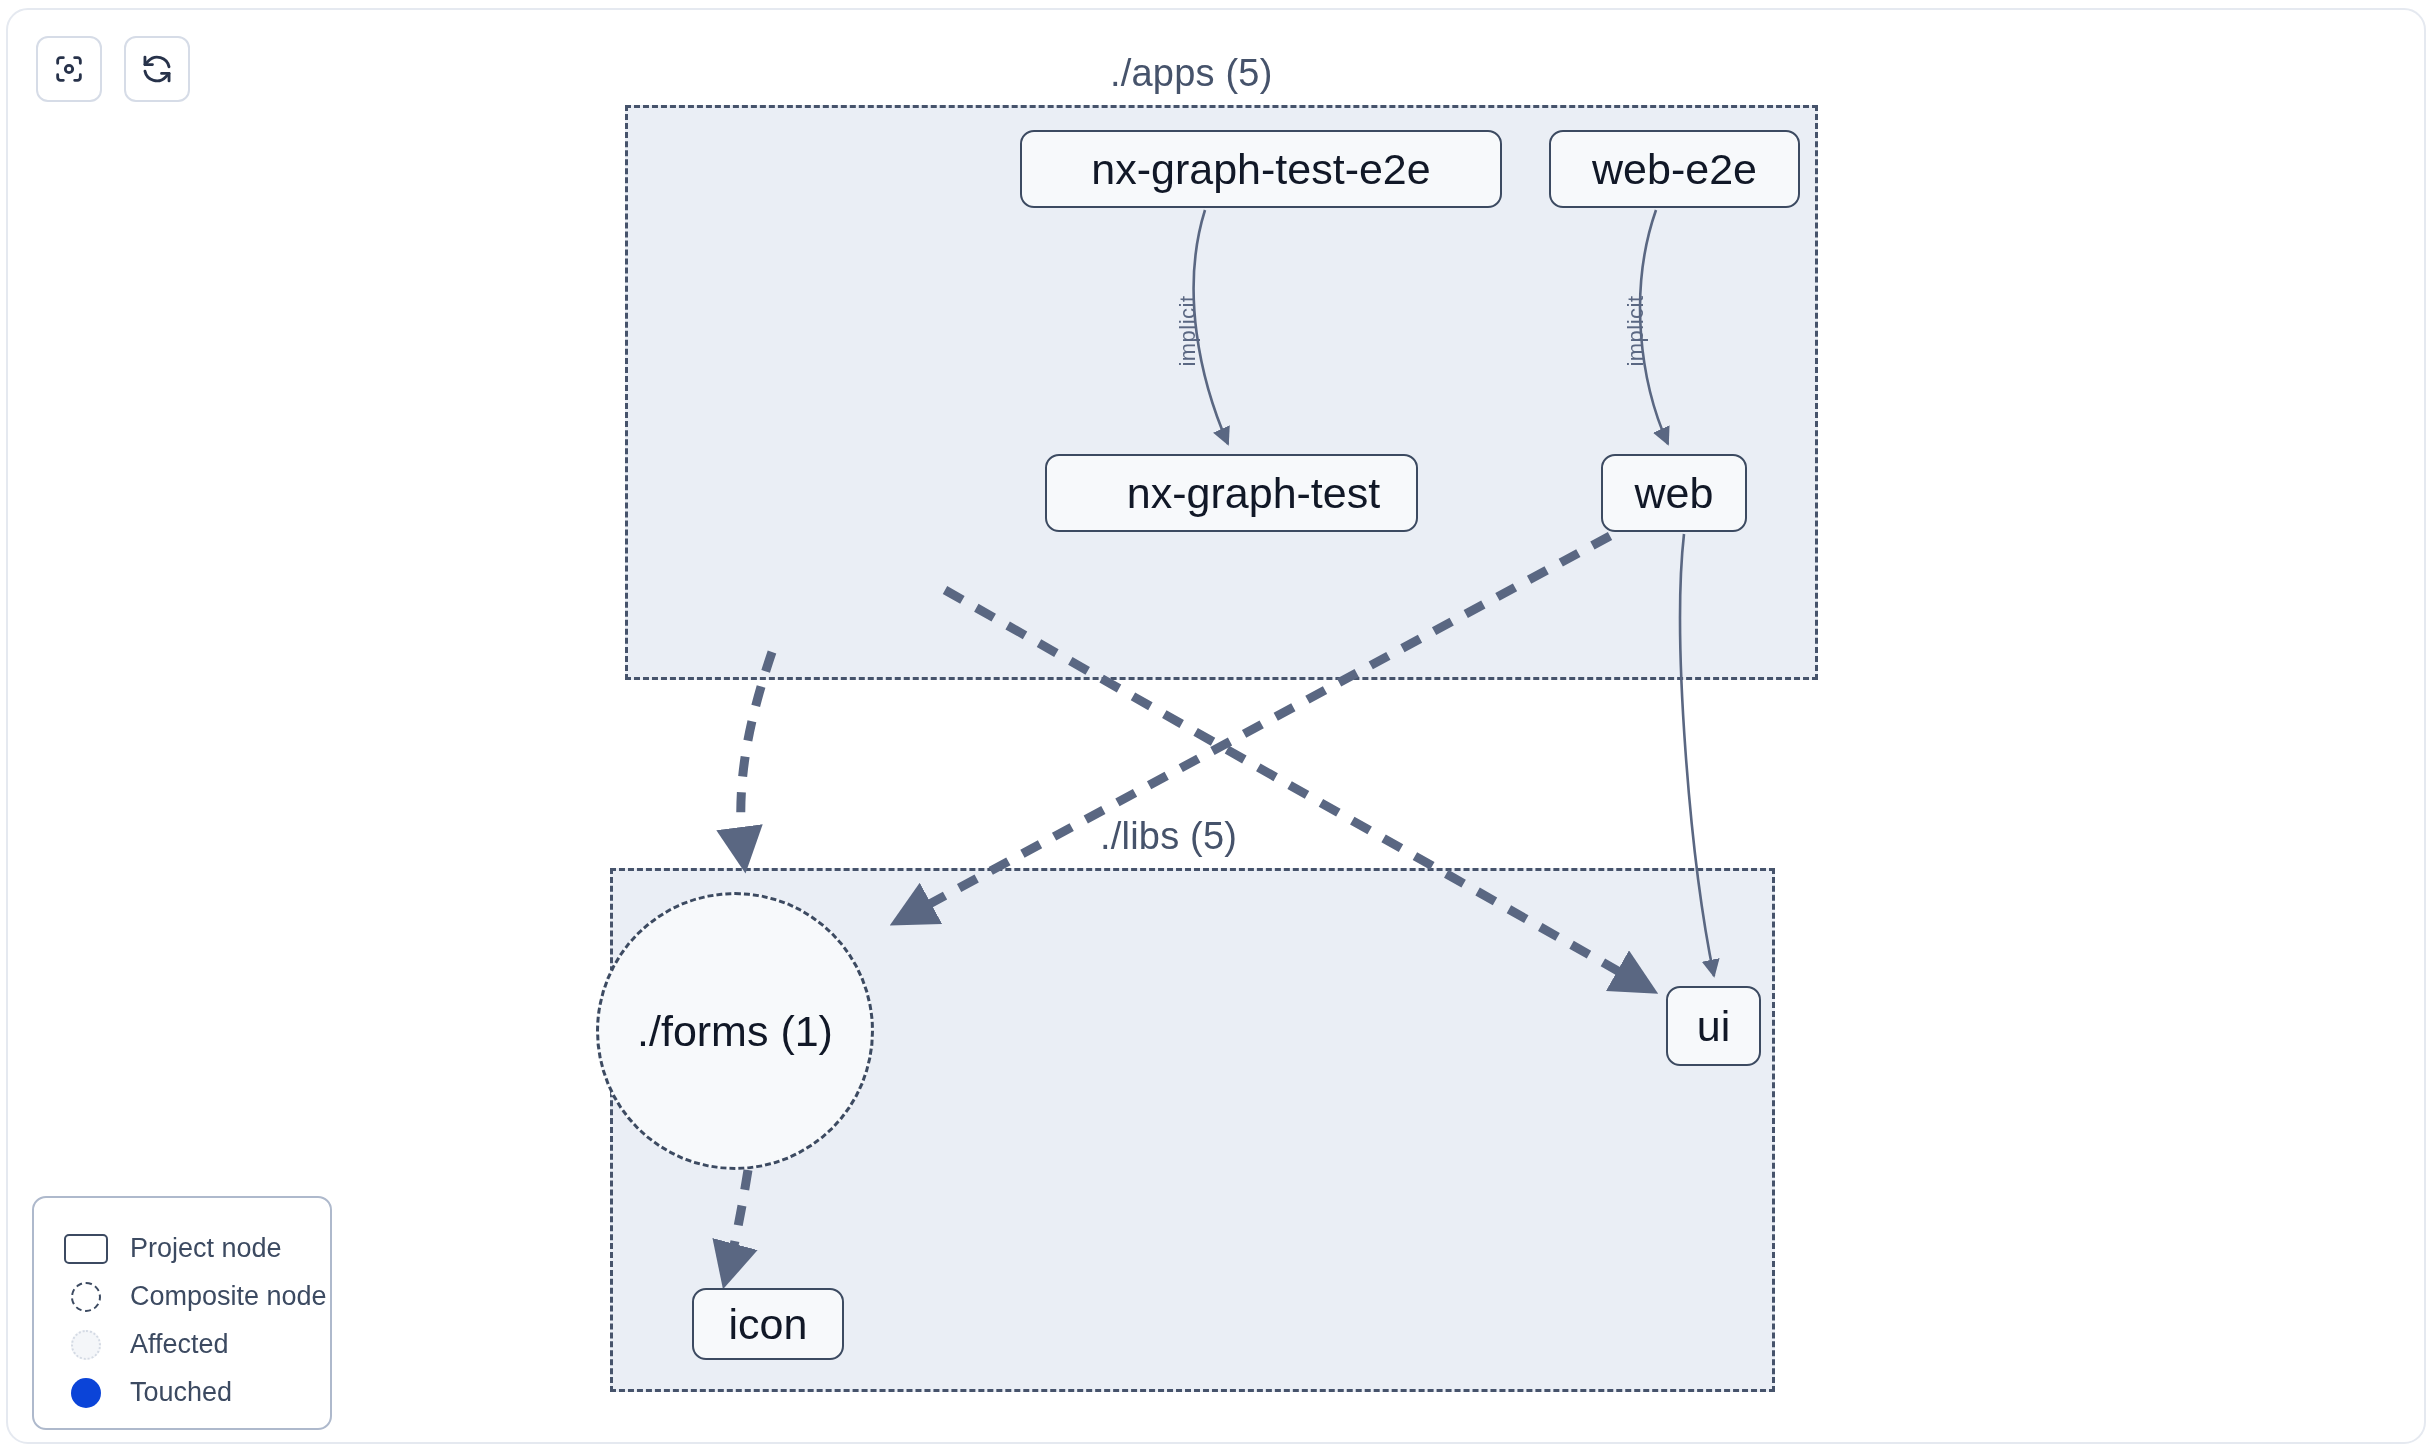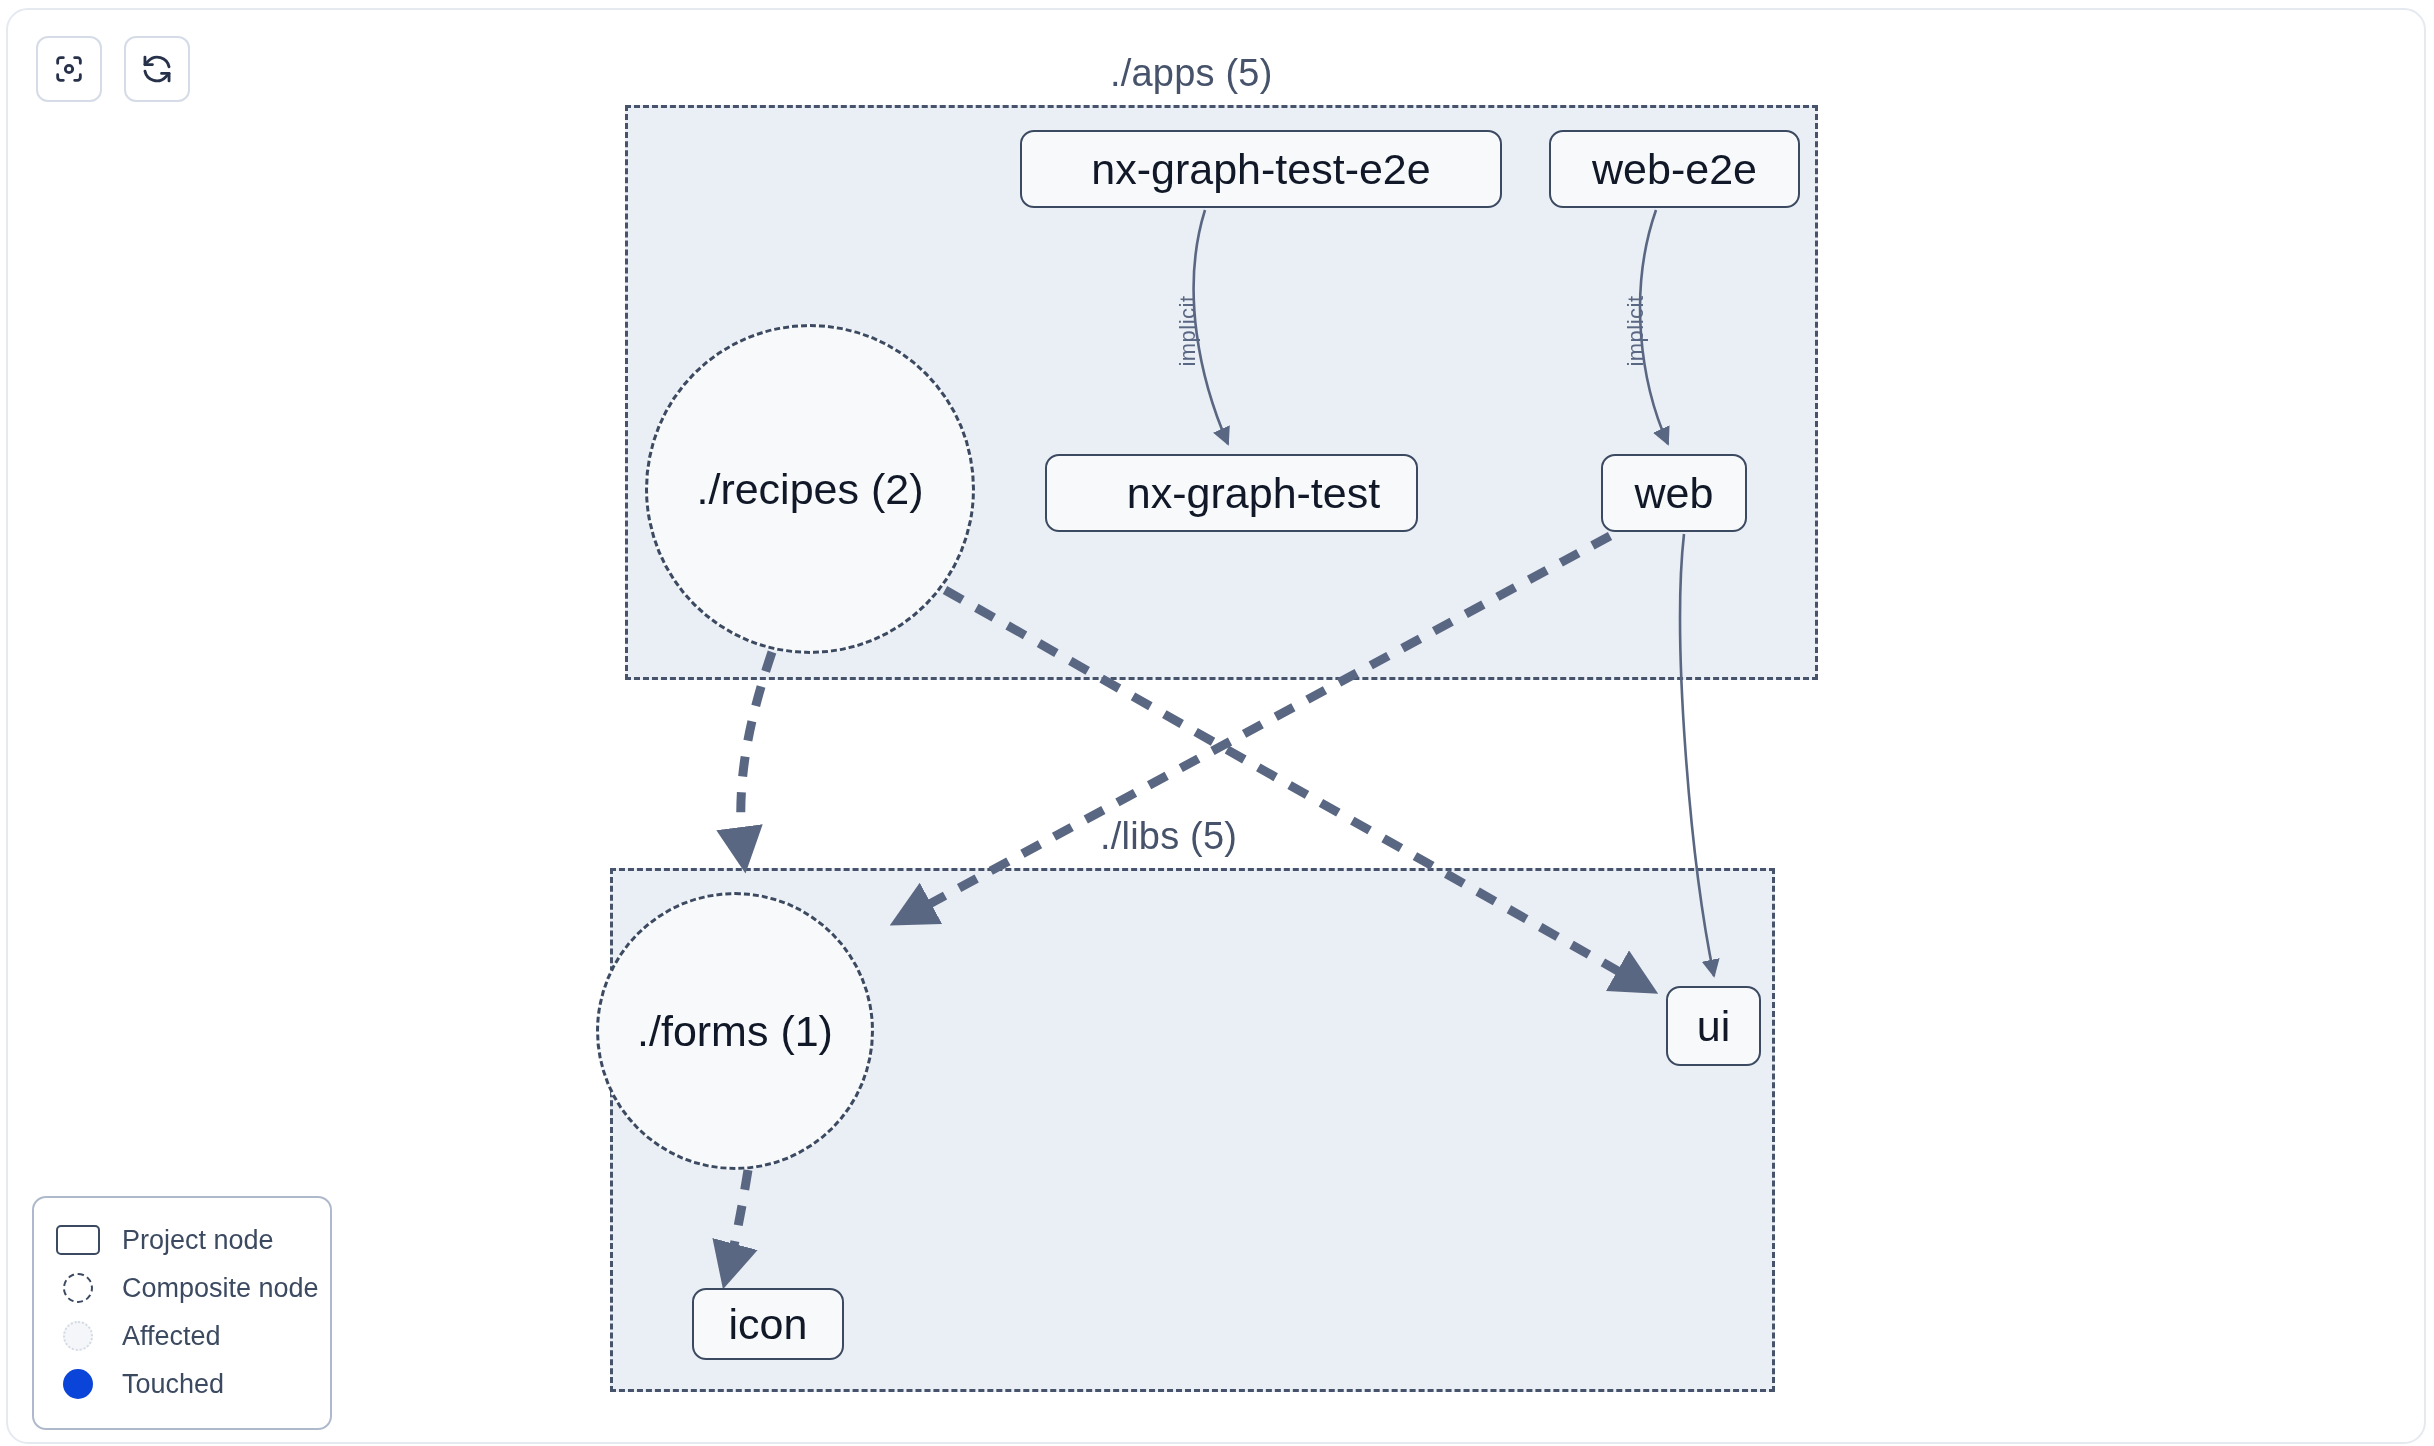--- a/index.html
+++ b/index.html
@@ -150,23 +150,24 @@
     width: 300px;
     border: 2px solid #aeb9cc;
     border-radius: 14px;
     background: #ffffff;
     padding: 18px 22px 20px 22px;
     box-sizing: border-box;
     z-index: 50;
   }
   .legend-row {
     display: flex;
-    align-items: center;
+    align-items: flex-end;
     height: 48px;
     gap: 22px;
+    margin-left: 8px;
   }
   .legend-label {
     font-size: 27px;
     color: #3c4a61;
     white-space: nowrap;
   }
   .swatch {
     width: 44px;
     height: 30px;
     flex: 0 0 44px;
@@ -273,23 +274,20 @@
     <div class="edge-label" style="left:1600px; top:318px; transform: rotate(-90deg);">implicit</div>
 
     <div class="project-node" style="left:991px; top:130px; width:482px; height:78px;margin-left:29px;">
       <span>nx-graph-test-e2e</span>
     </div>
 
     <div class="project-node" style="left:1549px; top:130px; width:251px; height:78px;">
       <span>web-e2e</span>
     </div>
 
-    <div class="composite-node" style="left:645px; top:324px; width:330px; height:330px;">
-      <span>./recipes (2)</span>
-    </div>
 
     <div class="project-node" style="left:1045px; top:454px; width:373px; height:78px;padding-left:44px;">
       <span>nx-graph-test</span>
     </div>
 
     <div class="project-node" style="left:1601px; top:454px; width:146px; height:78px;text-align:right;">
       <span>web</span>
     </div>
 
     <div class="composite-node" style="left:596px; top:892px; width:278px; height:278px;">

